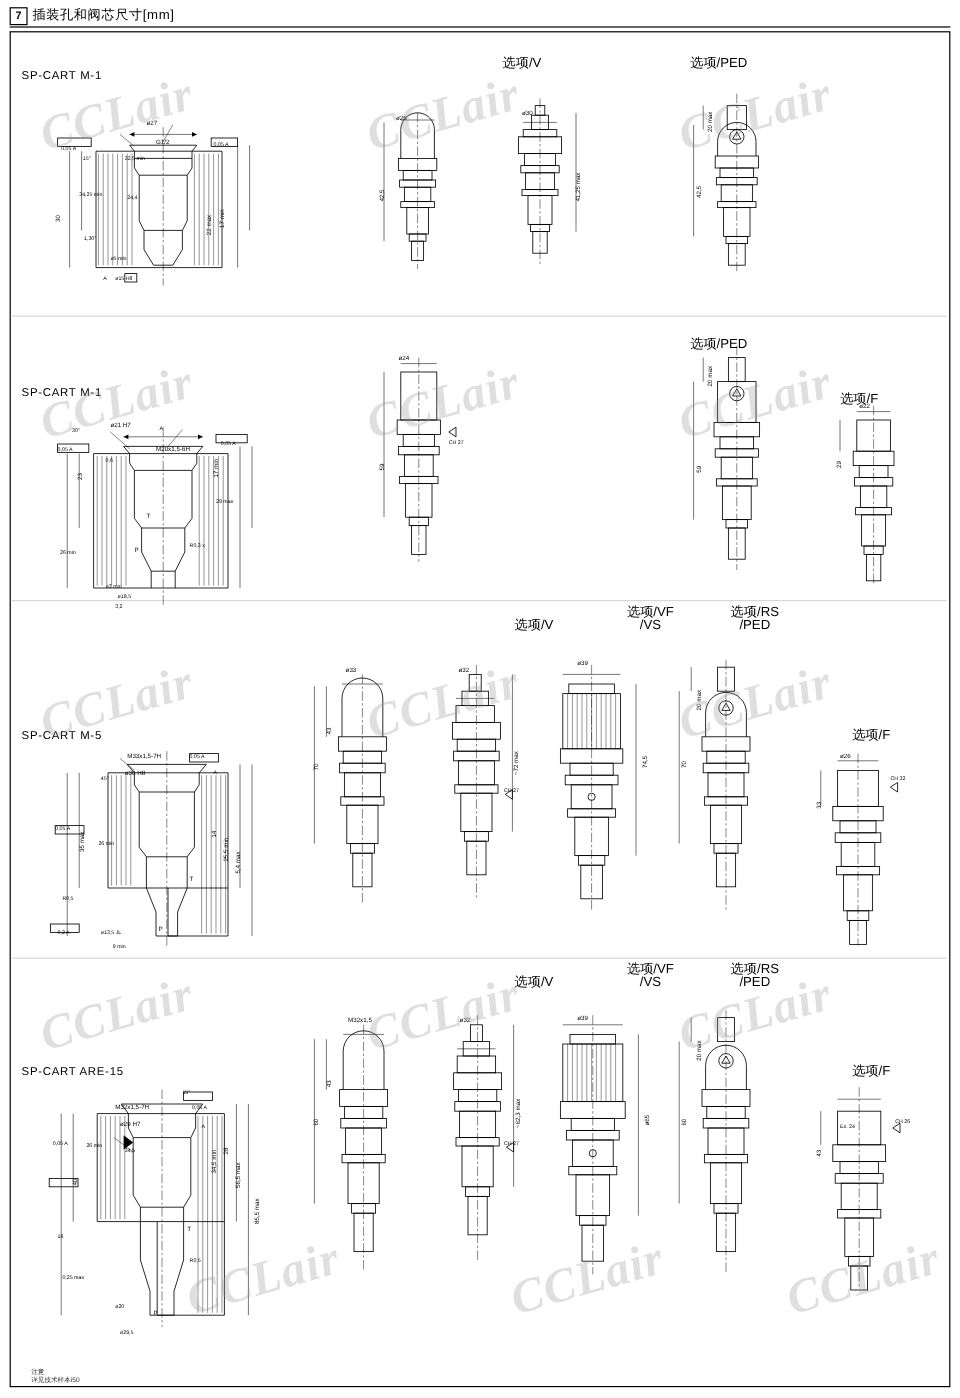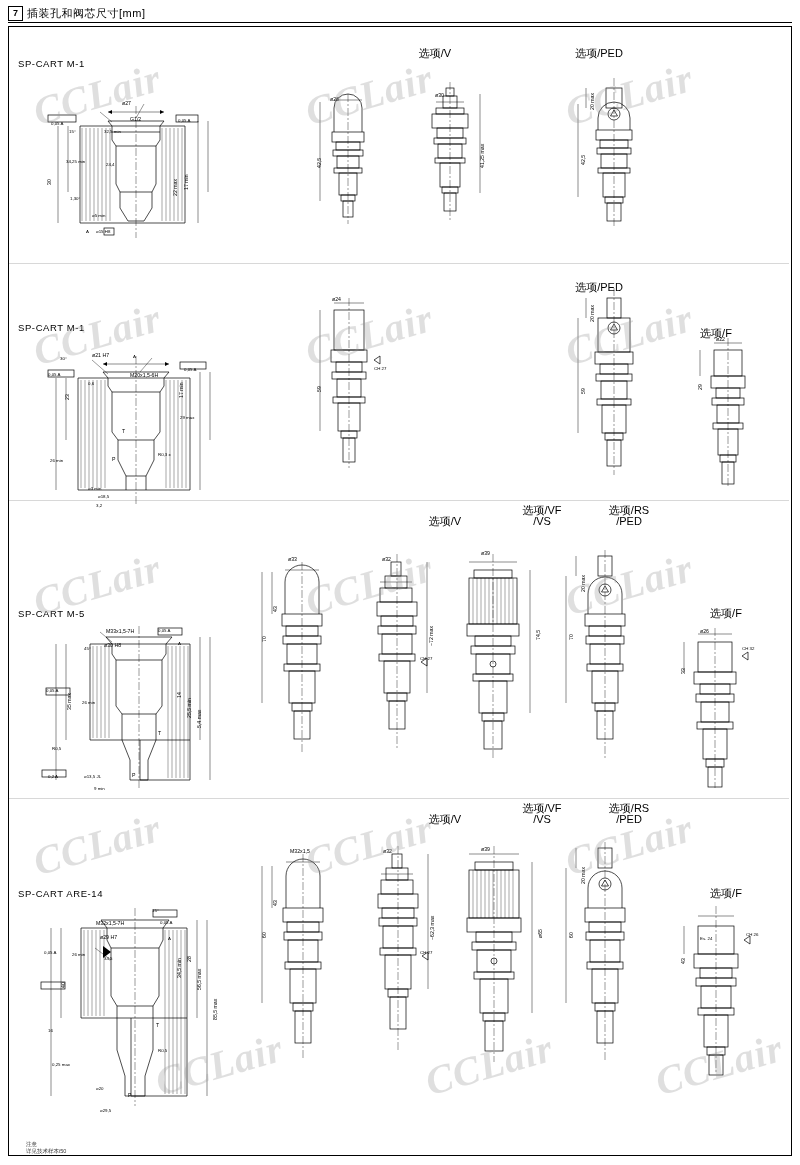--- a/index.html
+++ b/index.html
@@ -56,21 +56,21 @@
   <div class="hdr-rule"></div>
   <div class="frame"></div>
 
   <div class="rowline" style="top:263px;"></div>
   <div class="rowline" style="top:500px;"></div>
   <div class="rowline" style="top:798px;"></div>
 
   <div class="lbl" style="left:18px;top:58px;">SP-CART M-1</div>
   <div class="lbl" style="left:18px;top:322px;">SP-CART M-1</div>
   <div class="lbl" style="left:18px;top:608px;">SP-CART M-5</div>
-  <div class="lbl" style="left:18px;top:888px;">SP-CART ARE-14</div>
+  <div class="lbl" style="left:18px;top:888px;">SP-CART ARE-15</div>
 
   <div class="lbl-cn" style="left:405px;top:48px;width:60px;">选项/V</div>
   <div class="lbl-cn" style="left:566px;top:48px;width:66px;">选项/PED</div>
 
   <div class="lbl-cn" style="left:566px;top:282px;width:66px;">选项/PED</div>
   <div class="lbl-cn" style="left:686px;top:328px;width:60px;">选项/F</div>
 
   <div class="lbl-cn" style="left:415px;top:516px;width:60px;">选项/V</div>
   <div class="lbl-cn" style="left:510px;top:505px;width:64px;white-space:pre;">选项/VF
 /VS</div>

